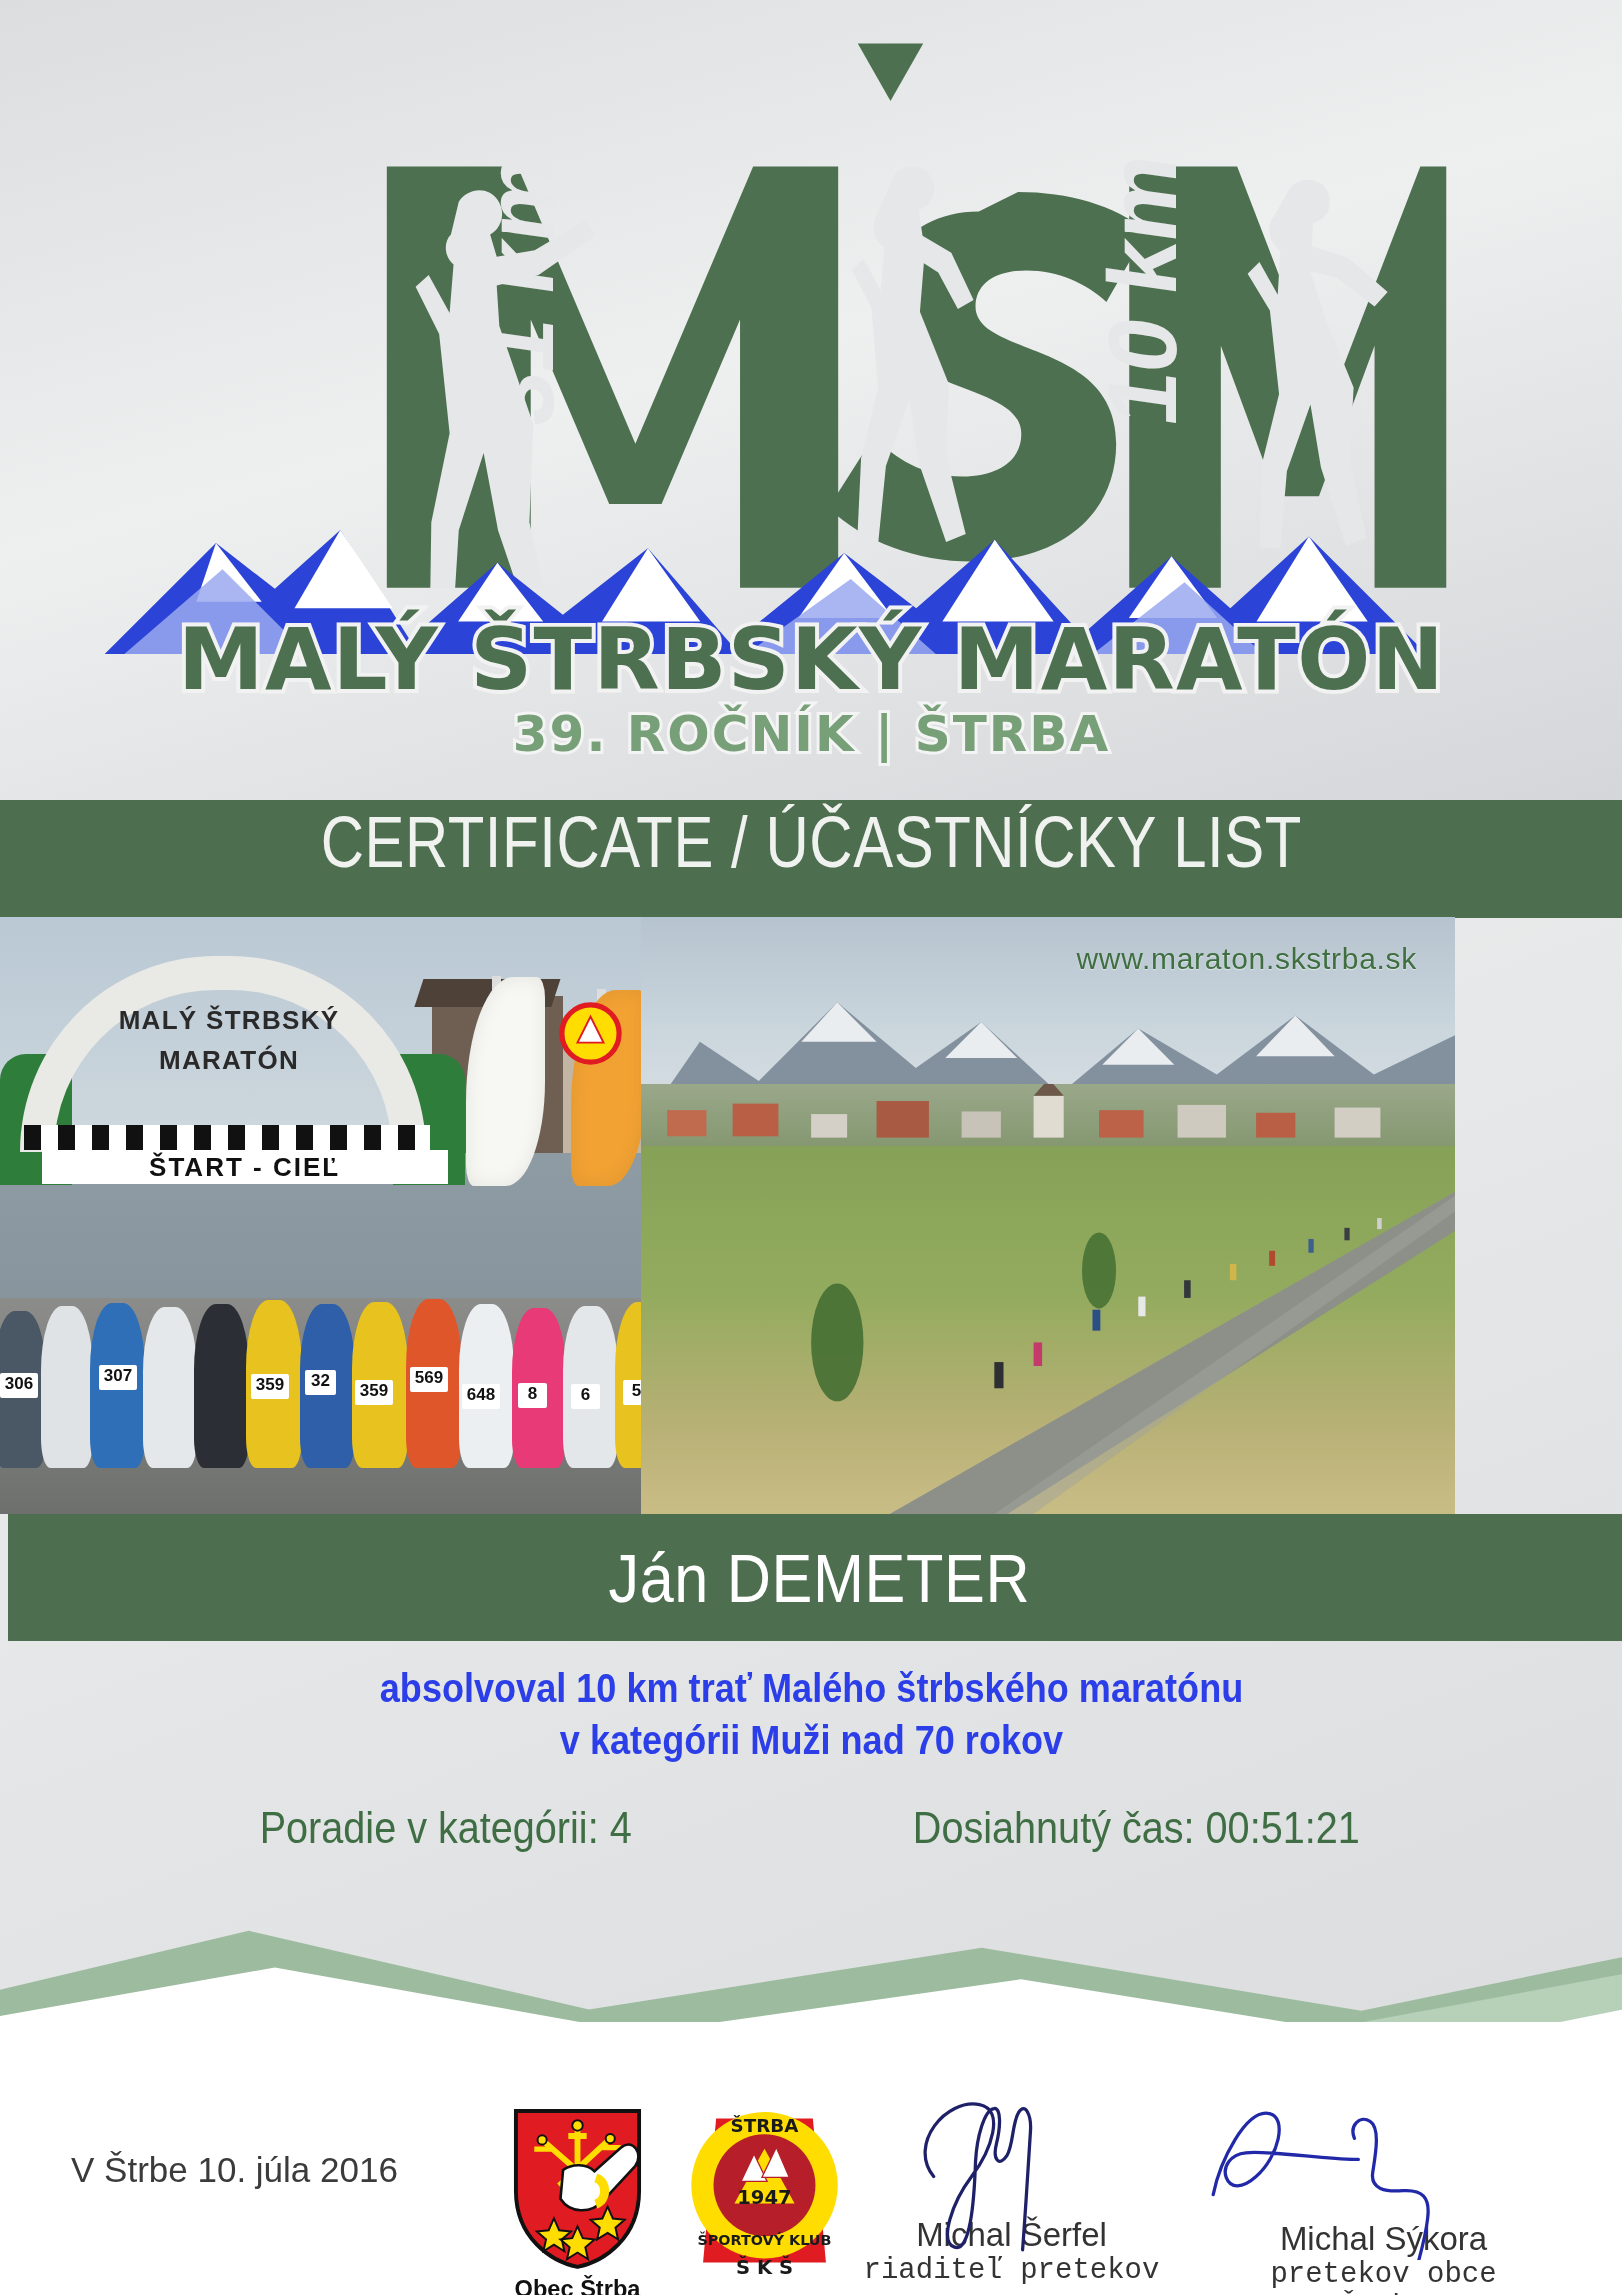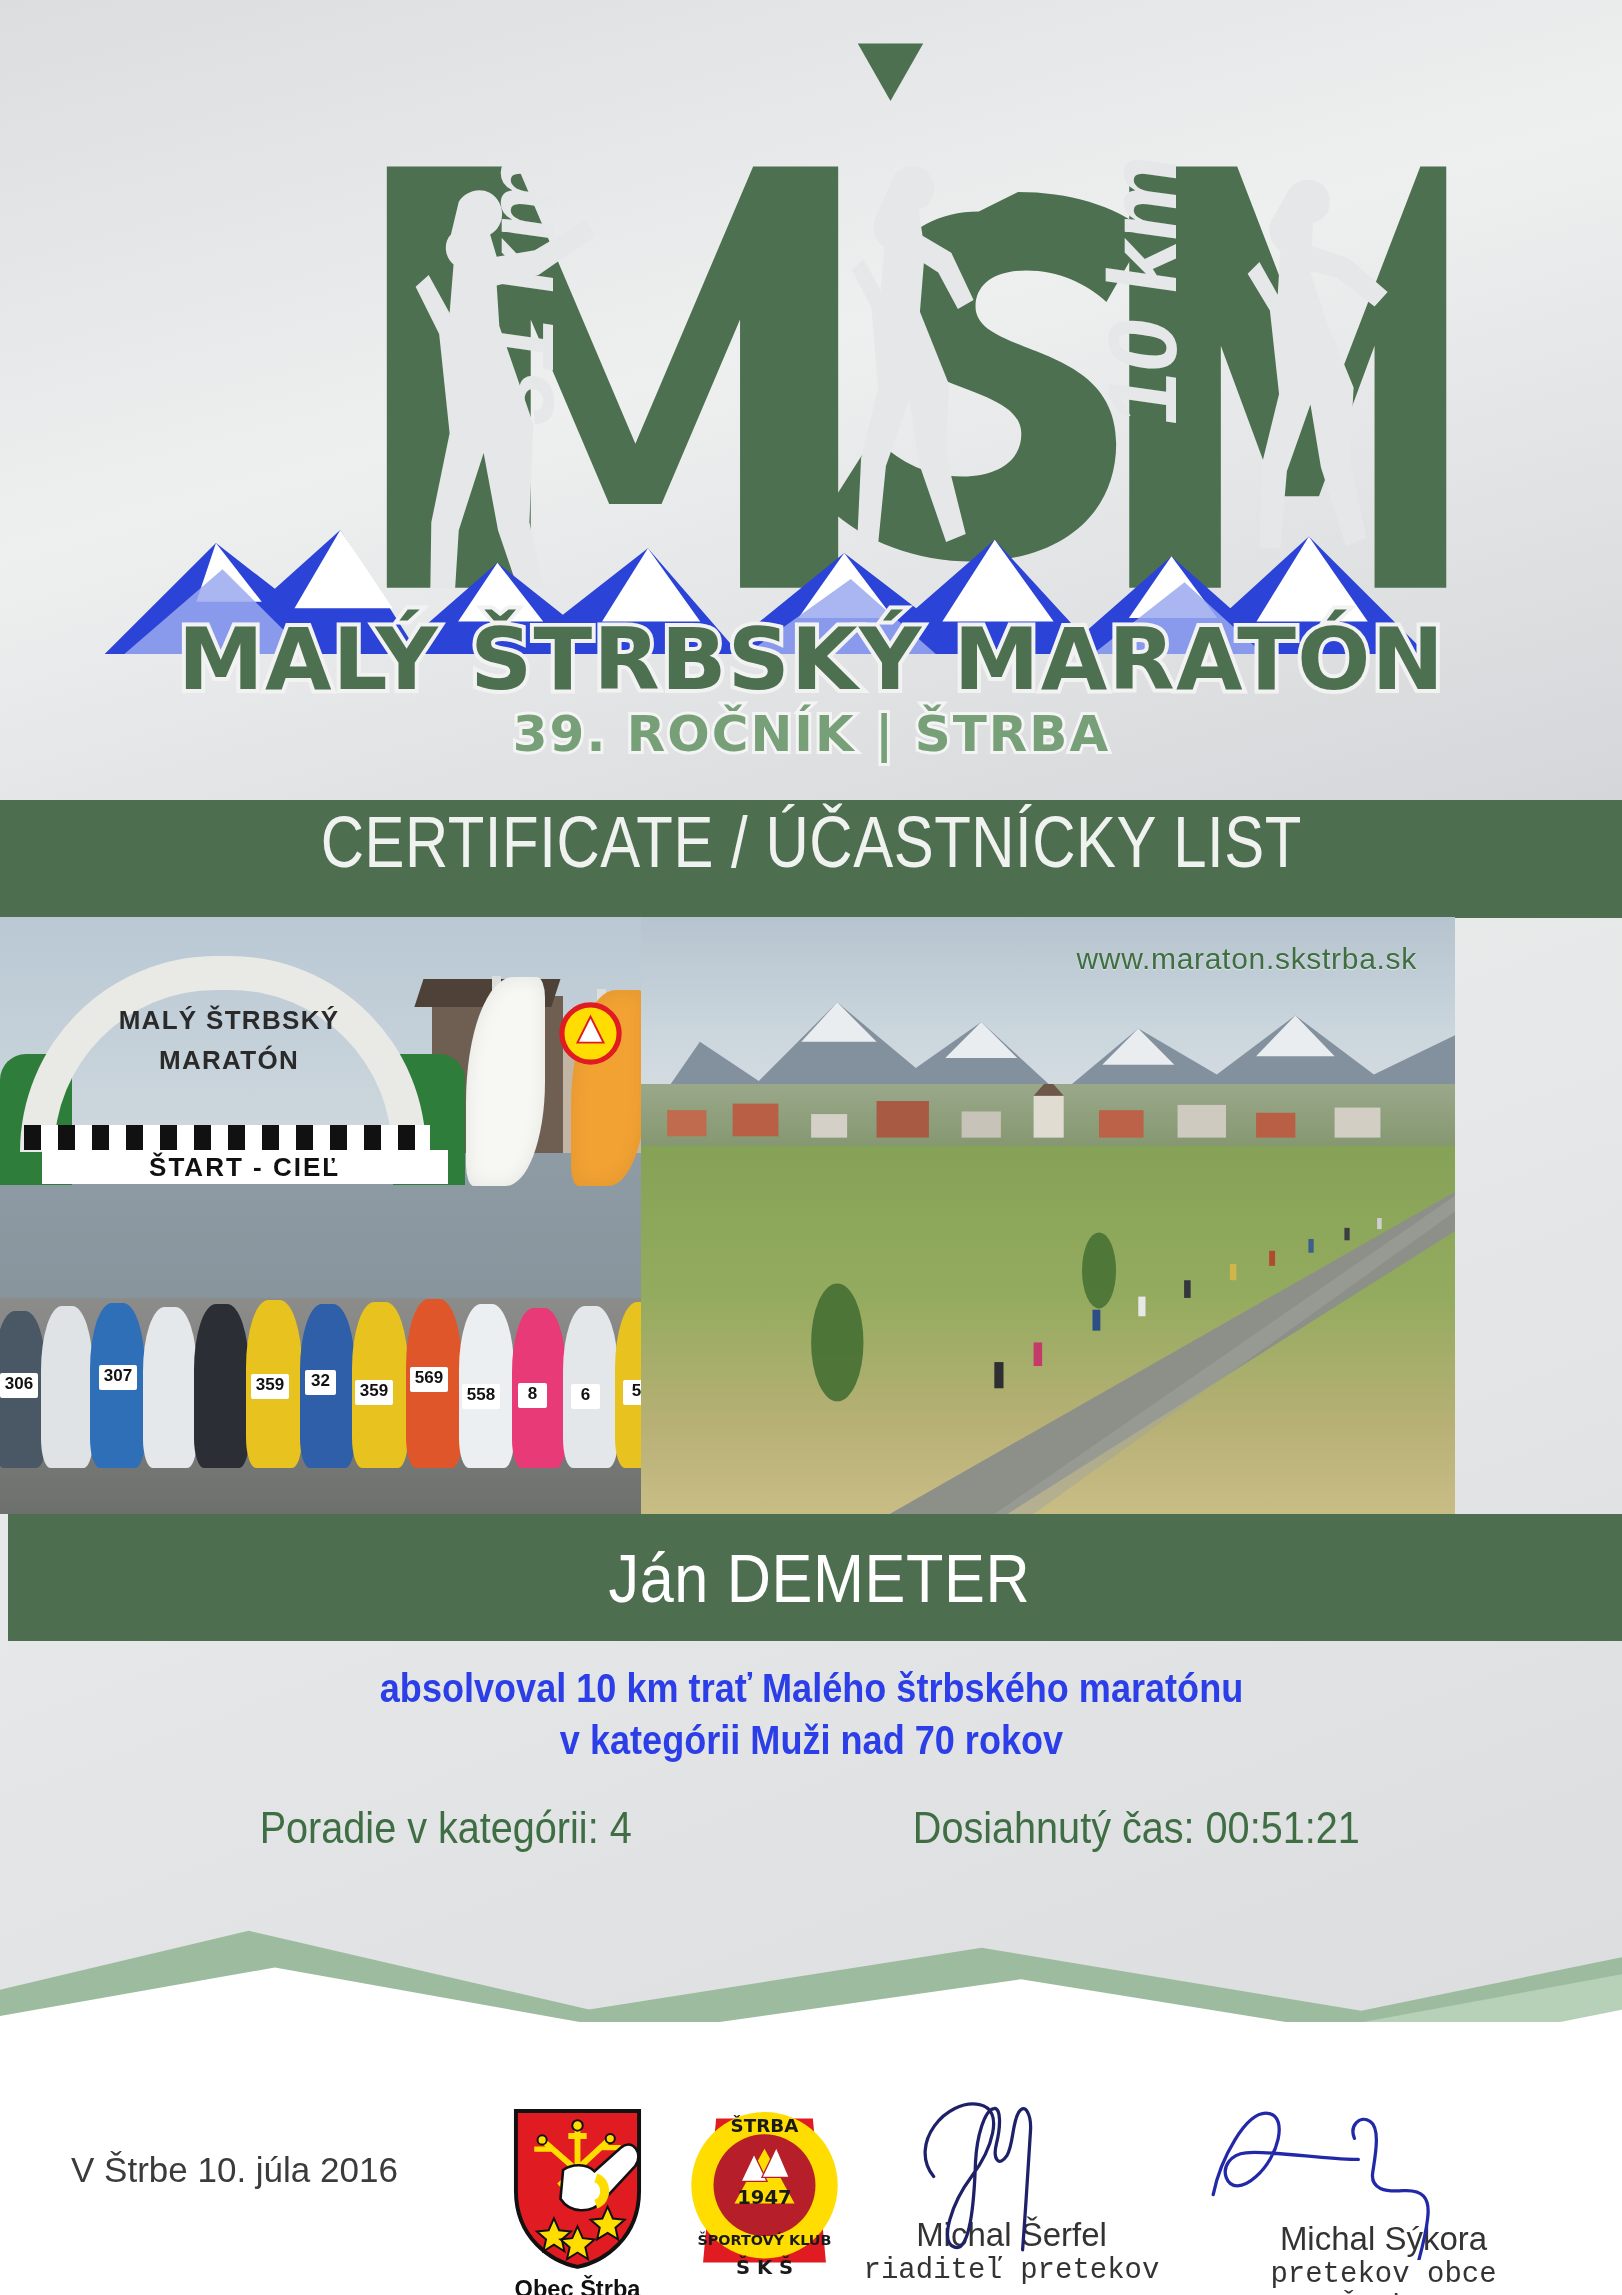--- a/index.html
+++ b/index.html
@@ -293,21 +293,21 @@
       <div class="runner-blob" style="left:615px;width:56px;height:166px;background:#e8c21f;"></div>
       <div class="runner-blob" style="left:669px;width:54px;height:158px;background:#39414a;"></div>
       <div class="runner-blob" style="left:720px;width:55px;height:161px;background:#7f8a93;"></div>
 
       <div class="bib" style="left:0px;bottom:116px;width:38px;height:25px;">306</div>
       <div class="bib" style="left:99px;bottom:124px;width:38px;height:25px;">307</div>
       <div class="bib" style="left:251px;bottom:115px;width:38px;height:25px;">359</div>
       <div class="bib" style="left:305px;bottom:119px;width:31px;height:25px;">32</div>
       <div class="bib" style="left:355px;bottom:109px;width:38px;height:25px;">359</div>
       <div class="bib" style="left:410px;bottom:122px;width:38px;height:25px;">569</div>
-      <div class="bib" style="left:462px;bottom:105px;width:38px;height:25px;">558</div>
+      <div class="bib" style="left:462px;bottom:105px;width:38px;height:25px;">648</div>
       <div class="bib" style="left:518px;bottom:106px;width:29px;height:25px;">8</div>
       <div class="bib" style="left:571px;bottom:105px;width:29px;height:25px;">6</div>
       <div class="bib" style="left:623px;bottom:109px;width:38px;height:25px;padding-left:8px;">560</div>
     </div>
 
     <div class="photo-right">
       <div class="sky-r"></div>
       <svg class="mtn-r" viewBox="0 0 1244 250" preserveAspectRatio="none">
         <polygon points="0,250 90,120 180,180 300,60 420,160 520,90 640,200 760,100 880,170 1000,80 1120,170 1244,110 1244,250" fill="#7e8c9a" opacity="0.95"></polygon>
         <polygon points="300,60 360,120 245,120" fill="#e9edf0"></polygon>

